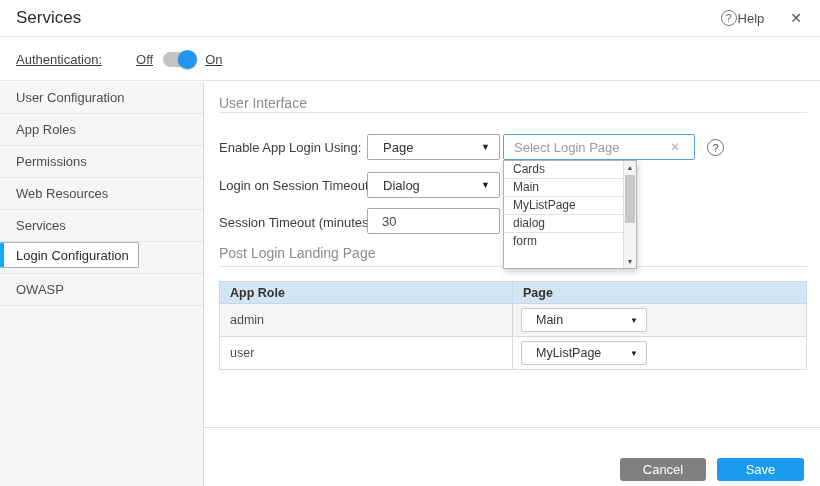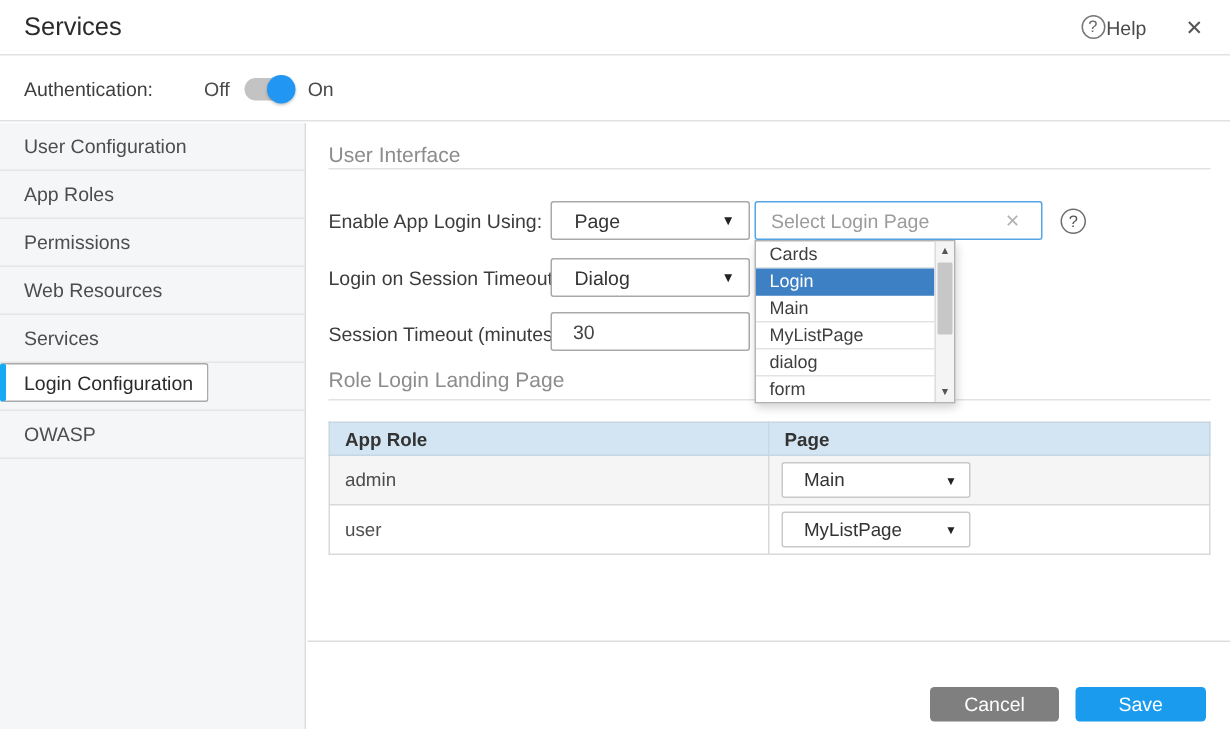--- a/index.html
+++ b/index.html
@@ -16,21 +16,21 @@
   .hdr-title { font-size:17px; font-weight:500; color:#2b2b2b; }
   .hdr-right { margin-left:auto; display:flex; align-items:center; }
   .icon-circle { width:16px; height:16px; border:1px solid #777; border-radius:50%;
                  display:inline-flex; align-items:center; justify-content:center;
                  font-size:11px; color:#666; }
   .hdr-help-label { margin-left:1px; font-size:13px; color:#4a4a4a; }
   .hdr-close { margin-left:26px; font-size:14px; color:#555; cursor:pointer; line-height:1; }
   
   .authbar { position:absolute; top:38px; left:0; width:820px; height:43px;
              border-bottom:1px solid #e2e2e2; display:flex; align-items:center;
-             padding-left:16px; background:#fff; }
+             padding-left:16px; background:#fff;text-decoration:underline; }
   .auth-label { color:#3f3f3f; }
   .sw-label { color:#4a4a4a; }
   .sw-off { margin-left:34px; }
   .toggle { position:relative; width:32px; height:15px; background:#c3c3c3;
             border-radius:8px; margin:0 10px; cursor:pointer; }
   .toggle-knob { position:absolute; right:-2px; top:-2px; width:19px; height:19px;
                  border-radius:50%; background:#2196f3; box-shadow:0 1px 2px rgba(0,0,0,.25); }
   
   .sidebar { position:absolute; top:82px; left:0; width:204px; height:404px;
              background:#f4f6f7; border-right:1px solid #ddd; }
@@ -140,21 +140,20 @@
   </div>
   <div class="combo">
     <input type="text" placeholder="Select Login Page" style="">
     <span class="clear">✕</span>
   </div>
   <div class="help-q">?</div>
 
   <div class="dd-panel">
     <div class="dd-list">
       <div class="dd-item">Cards</div>
-      <div class="dd-item hl">Login</div>
       <div class="dd-item">Main</div>
       <div class="dd-item">MyListPage</div>
       <div class="dd-item">dialog</div>
       <div class="dd-item" style="border-bottom:none;">form</div>
     </div>
     <div class="dd-sb">
       <div class="up">▲</div>
       <div class="thumb"></div>
       <div class="dn">▼</div>
     </div>
@@ -162,21 +161,21 @@
 
   <div class="f-label" style="top:178px;">Login on Session Timeout:</div>
   <div class="sel" style="left:367px; top:172px; width:133px;">
     <span>Dialog</span>
     <span class="arrow">▼</span>
   </div>
 
   <div class="f-label" style="top:215px;">Session Timeout (minutes):</div>
   <input class="txt-input" style="left: 367px; top: 208px; width: 133px;" type="text" value="30">
 
-  <div class="sec-title" style="left:219px; top:245px;">Role Login Landing Page</div>
+  <div class="sec-title" style="left:219px; top:245px;">Post Login Landing Page</div>
   <div class="hline" style="top:266px;"></div>
 
   <table class="tbl">
     <tbody>
         <tr>
       <th style="width:293px;">App Role</th>
       <th>Page</th>
     </tr>
     <tr class="r-admin">
       <td>admin</td>

